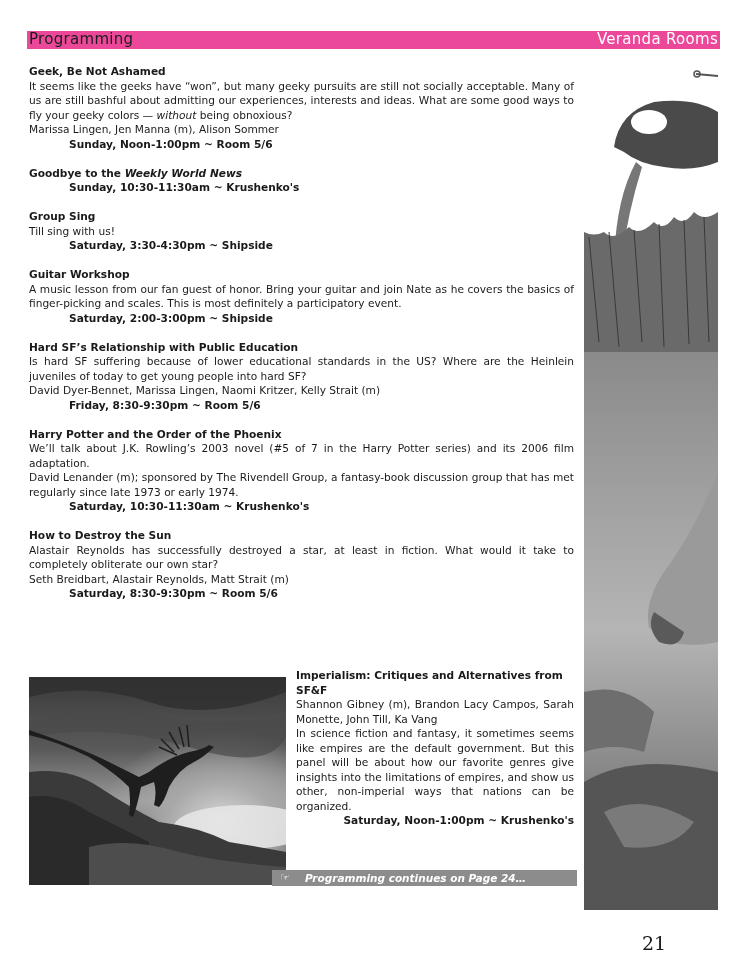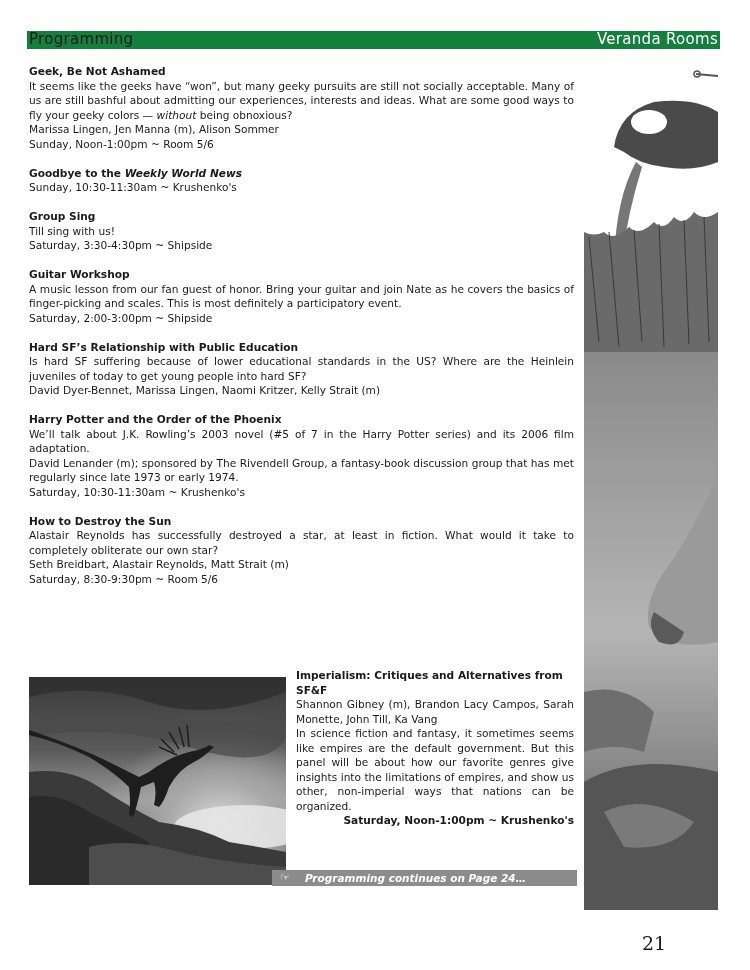--- a/index.html
+++ b/index.html
@@ -1,30 +1,30 @@
 <!DOCTYPE html>
 <html><head>
   <meta charset="utf-8">
   <style>
     html, body { margin: 0; padding: 0; background: #ffffff; }
     body { width: 750px; height: 970px; position: relative; overflow: hidden;
            font-family: "DejaVu Sans", sans-serif; color: #1a1a1a; }
 
     .header-bar { position: absolute; left: 27px; top: 31px; width: 693px; height: 18px;
-                  background: #15803d; }
+                  background: #ec4899; }
     .header-left { position: absolute; left: 2px; top: -1px; font-size: 15px; color: #1c1c1c;
                    letter-spacing: 0.3px; font-family: "DejaVu Sans", sans-serif; }
     .header-right { position: absolute; right: 2px; top: -1px; font-size: 15px; color: #ffffff;
                     letter-spacing: 0.3px; font-family: "DejaVu Sans", sans-serif; }
 
     .content { position: absolute; left: 29px; top: 64px; width: 545px; font-size: 10.6px; line-height: 14.5px; }
     .event { margin-bottom: 14.5px; }
     .event .title { font-weight: bold; }
     .event .desc { text-align: justify; }
-    .event .when { font-weight: normal; }
+    .event .when { font-weight: bold; margin-left: 40px; }
     .event .em { font-style: italic; }
 
     .dino-photo { position: absolute; left: 29px; top: 677px; width: 257px; height: 208px;
                   background:
                     radial-gradient(ellipse at 75% 70%, #d8d8d8 0%, #a8a8a8 20%, rgba(80,80,80,0) 45%),
                     linear-gradient(180deg, #3a3a3a 0%, #5a5a5a 35%, #9a9a9a 60%, #4a4a4a 75%, #2a2a2a 100%);
                   overflow: hidden; }
     .dino-photo svg { position: absolute; left: 0; top: 0; }
 
     .imperial { position: absolute; left: 296px; top: 668px; width: 278px; font-size: 10.6px; line-height: 14.5px; }
@@ -75,20 +75,21 @@
   <div class="event">
     <div class="title">Guitar Workshop</div>
     <div class="desc">A music lesson from our fan guest of honor. Bring your guitar and join Nate as he covers the basics of finger-picking and scales. This is most definitely a participatory event.</div>
     <div class="when">Saturday, 2:00-3:00pm ~ Shipside</div>
   </div>
 
   <div class="event">
     <div class="title">Hard SF’s Relationship with Public Education</div>
     <div class="desc">Is hard SF suffering because of lower educational standards in the US? Where are the Heinlein juveniles of today to get young people into hard SF?</div>
     <div>David Dyer-Bennet, Marissa Lingen, Naomi Kritzer, Kelly Strait (m)</div>
+    <div class="when">Friday, 8:30-9:30pm ~ Room 5/6</div>
   </div>
 
   <div class="event">
     <div class="title">Harry Potter and the Order of the Phoenix</div>
     <div class="desc">We’ll talk about J.K. Rowling’s 2003 novel (#5 of 7 in the Harry Potter series) and its 2006 film adaptation.</div>
     <div class="desc">David Lenander (m); sponsored by The Rivendell Group, a fantasy-book discussion group that has met regularly since late 1973 or early 1974.</div>
     <div class="when">Saturday, 10:30-11:30am ~ Krushenko's</div>
   </div>
 
   <div class="event">

